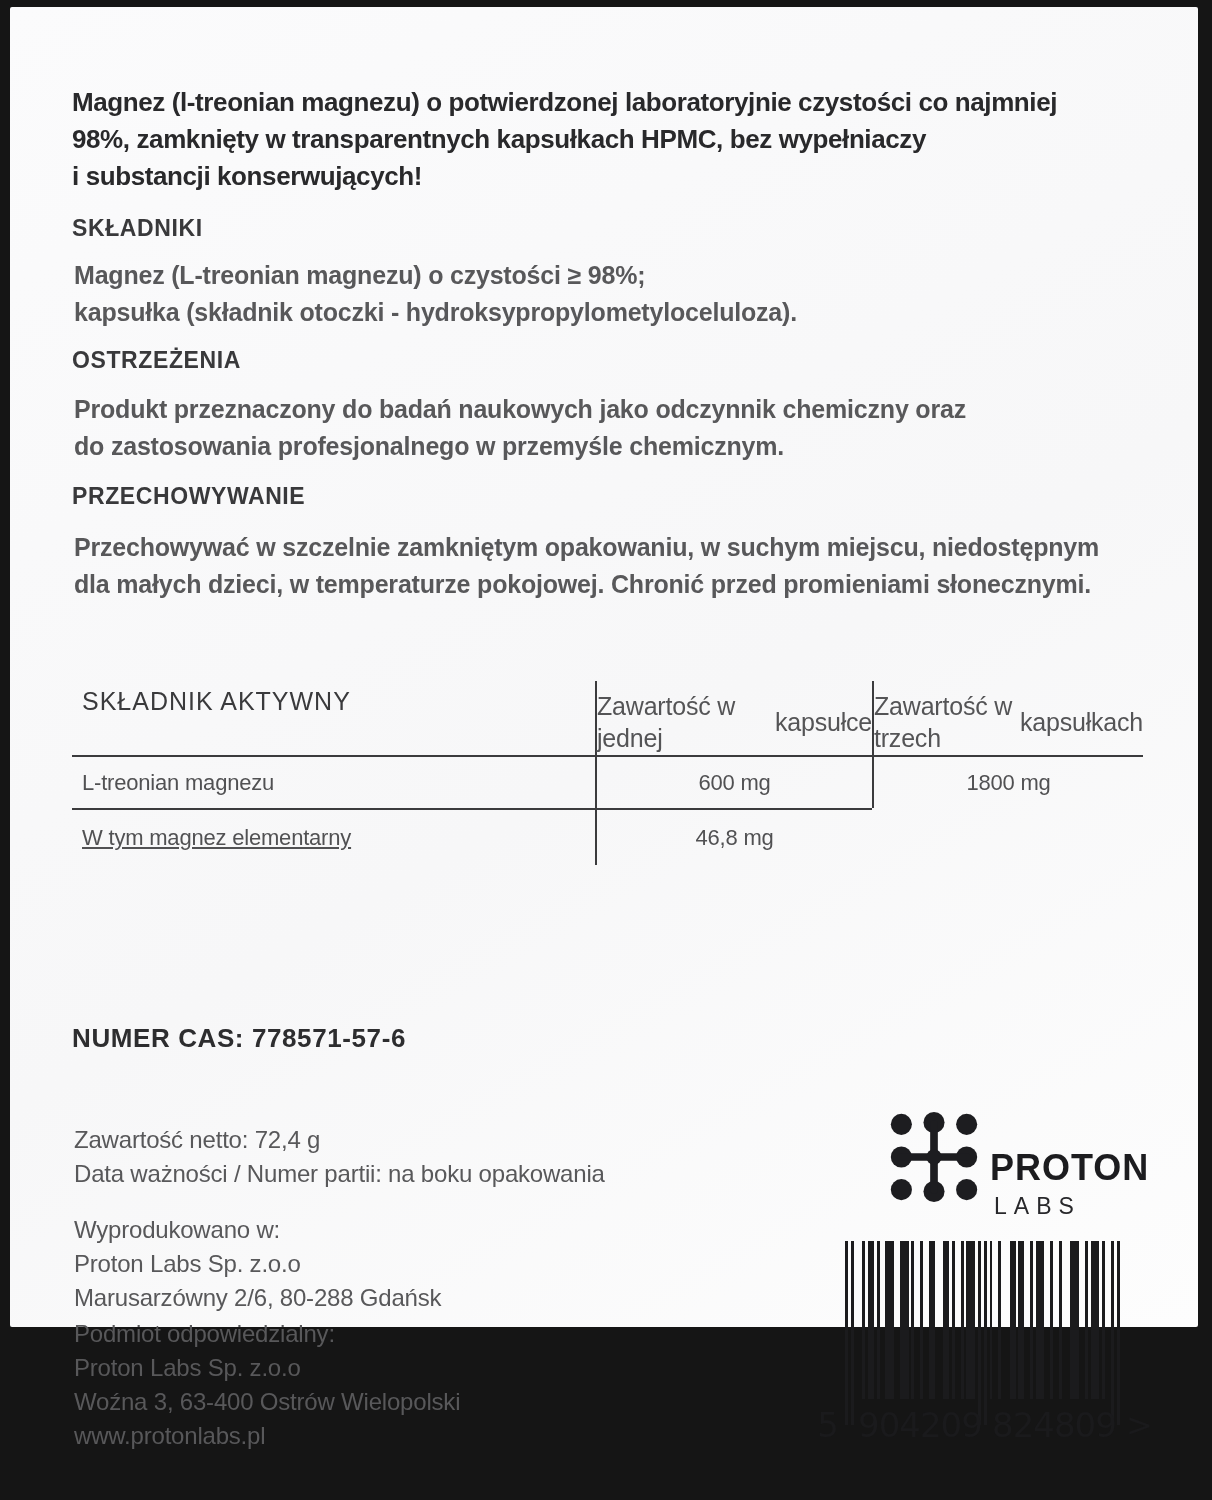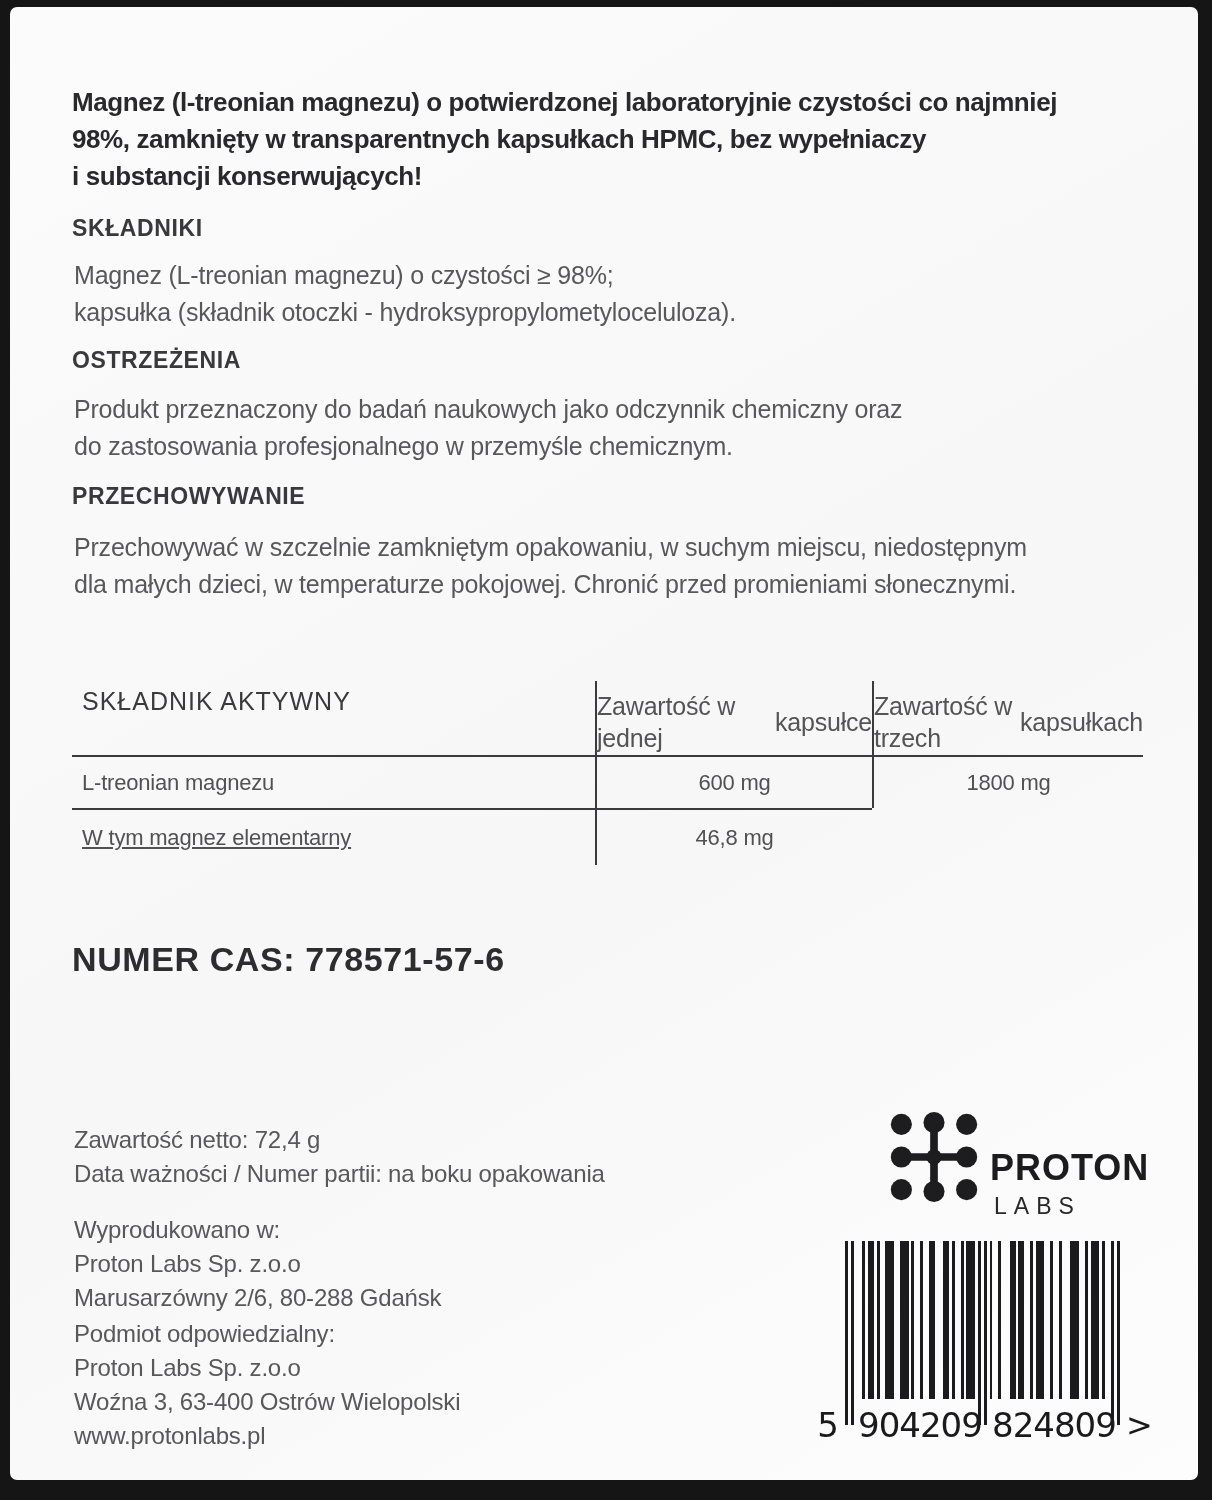--- a/index.html
+++ b/index.html
@@ -2,49 +2,49 @@
 <html><head>
 <meta charset="utf-8">
 <style>
   html,body{margin:0;padding:0;}
   body{
     width:1212px;height:1500px;position:relative;overflow:hidden;
     background:#151515;
     font-family:"Liberation Sans","DejaVu Sans",sans-serif;
   }
   .label{
-    position:absolute;left:10px;top:7px;width:1188px;height:1473px;
+    position:absolute;left:10px;top:7px;width:1188px;height:1320px;
     background:linear-gradient(150deg,#fbfbfc 0%,#f7f7f8 55%,#fdfdfd 100%);
-    border-radius:7px;
+    border-radius:2px;
   }
   .abs{position:absolute;}
   .nowrap{white-space:nowrap;}
   
   .intro{left:62px;top:77px;font-size:26px;font-weight:700;color:#29292b;
          line-height:37px;letter-spacing:-0.4px;}
   
   .sec-head{font-size:23px;color:#39393b;letter-spacing:0.6px;font-weight:700;}
-  .body-txt{font-size:25px;color:#58585a;line-height:37px;letter-spacing:-0.2px;font-weight:400;}
+  .body-txt{font-size:25px;color:#58585a;line-height:37px;letter-spacing:-0.2px;font-weight:700;}
   
   .ntable{
     left:62px;top:674px;width:1071px;
     display:grid;
     grid-template-columns:523px 277px 271px;
     grid-template-rows:74px 53px 57px;
   }
   .ntable .cell{display:flex;align-items:center;color:#515153;font-size:22px;letter-spacing:-0.2px;}
   .ntable .vline{border-left:2px solid #3b3b3d;}
   .ntable .hline{border-top:2px solid #3b3b3d;}
   .ntable .c-center{justify-content:center;text-align:center;}
   .ntable .t-title{align-items:flex-start;padding-top:6px;padding-left:10px;
                    font-size:25px;color:#3a3a3c;letter-spacing:1px;}
   .ntable .t-colhead{flex-direction:row;justify-content:flex-start;padding-top:8px;
                      line-height:32px;color:#545456;font-size:25px;}
   
-  .cas{left:62px;top:933px;font-size:34px;font-weight:700;color:#2d2d2f;letter-spacing:0.6px;}
+  .cas{left:62px;top:1016px;font-size:26px;font-weight:700;color:#2d2d2f;letter-spacing:0.6px;}
   
   .info{font-size:24px;color:#58585a;line-height:34px;letter-spacing:-0.2px;}
   
   .brand{left:876px;top:1100px;width:300px;height:120px;}
   .brand-name{position:absolute;left:104px;top:40px;font-size:36px;font-weight:700;
               color:#1c1c1f;letter-spacing:1px;}
   .brand-sub{position:absolute;left:108px;top:86px;font-size:23px;font-weight:400;
              color:#28282b;letter-spacing:7px;}
   
   .barcode{left:798px;top:1234px;width:372px;height:212px;}

